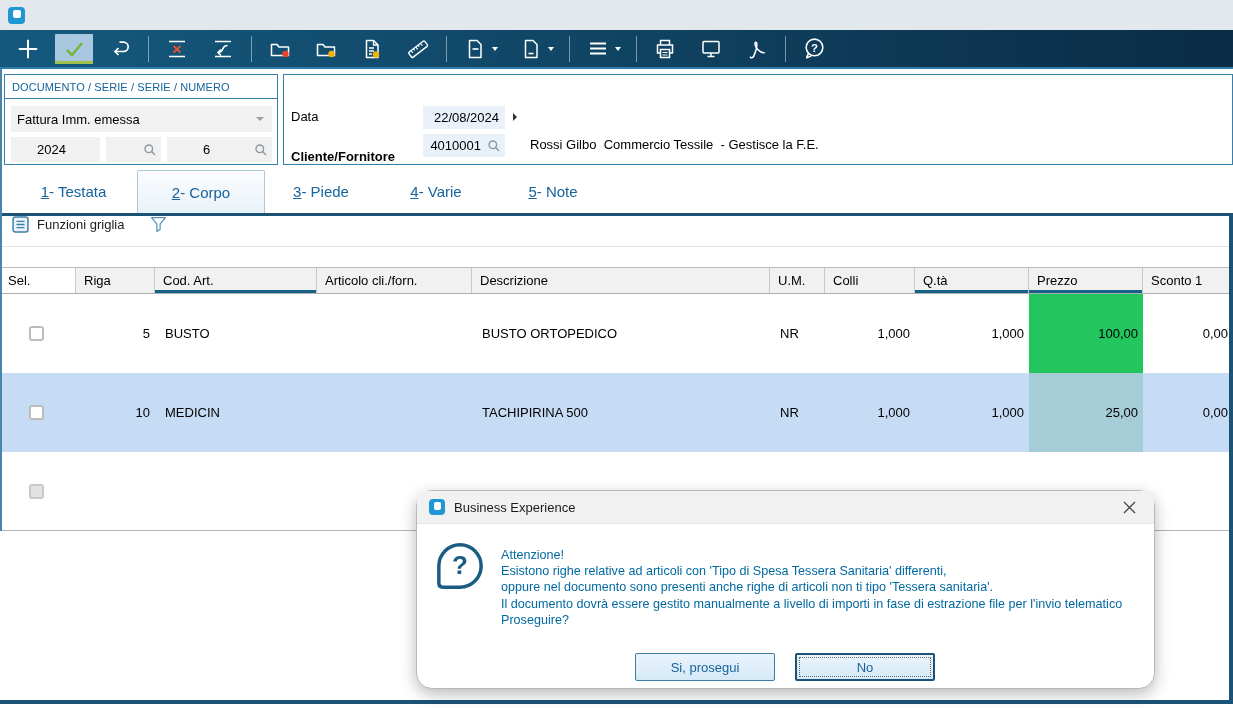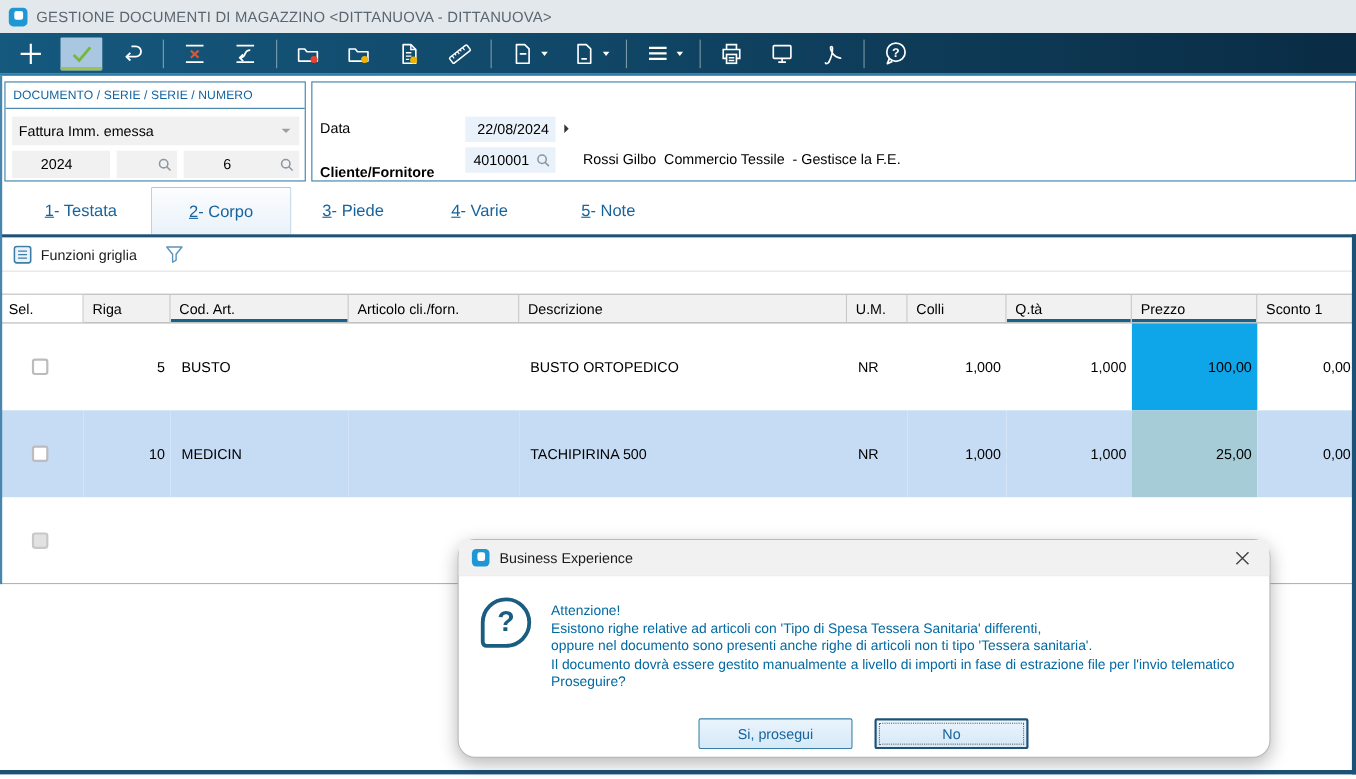--- a/index.html
+++ b/index.html
@@ -41,37 +41,37 @@
   .custinfo { position:absolute; left:246px; top:31px; line-height:15.5px; font-size:13px; white-space:pre; }
 
   
   .tabzone { position:absolute; left:0; top:170px; width:1233px; height:43px; display:flex; background:#fff; }
   .tab { height:43px; display:flex; align-items:center; justify-content:center; font-size:15px; color:#17639c; cursor:pointer; flex:none; }
   .tab.active { background:linear-gradient(#fcfdff,#e9f2f9); border:1px solid #abc8dc; border-bottom:none; border-radius:2px 2px 0 0; }
   .tnum { text-decoration:underline; }
   .tabline { position:absolute; left:0; top:213px; width:1233px; height:3px; background:#1d5277; }
 
   
-  .gridbar { position:absolute; left:0; top:216px; width:1233px; height:31px; display:flex; align-items:center; padding-left:12px; border-bottom:1px solid #e2e2e2; background:#fff; }
+  .gridbar { position:absolute; left:0; top:216px; width:1233px; height:31px; display:flex; align-items:flex-start; padding-left:12px; border-bottom:1px solid #e2e2e2; background:#fff; }
   .gfbtn { background:none; border:none; display:flex; align-items:center; cursor:pointer; font-family:inherit; font-size:13px; color:#1b1b1b; }
   .gfbtn span { margin-left:8px; }
   .funnel { margin-left:26px; cursor:pointer; }
 
   
   .ghead { position:absolute; left:0; top:267px; width:1239px; height:27px; display:flex; background:#f1f1f1; border-top:1px solid #b9b9b9; border-bottom:1px solid #adadad; }
   .hcell { border-right:1px solid #c9c9c9; display:flex; align-items:center; padding-left:8px; cursor:pointer; }
   .hcell.first { background:#fff; }
   .hcell.sorted { box-shadow:inset 0 -3px 0 #176289; }
   .c0{width:76px}.c1{width:79px}.c2{width:162px}.c3{width:155px}.c4{width:298px}.c5{width:55px}.c6{width:90px}.c7{width:114px}.c8{width:114px}.c9{width:95px}
   .grow { position:absolute; left:0; width:1239px; height:79px; display:flex; }
   .cell { display:flex; align-items:center; padding-left:10px; overflow:hidden; }
   .cell.numc { justify-content:flex-end; padding-left:0; padding-right:5px; }
   .cell.c9.numc { padding-right:10px; }
   .cell.csel { padding-left:29px; }
-  .prezzo { background:#0ea5e9; }
+  .prezzo { background:#22c55e; }
   .row-selected .cell { background:#c6dcf5; }
   .row-selected .prezzo { background:#a6ccd8; }
   .grow.last { border-bottom:1px solid #b3b3b3; }
   .cb { width:15px; height:15px; border:2px solid #bcbcbc; border-radius:3px; background:#fff; cursor:pointer; flex:none; }
   .cb.dis { background:#e2e2e2; border-color:#c8c8c8; }
 
   .leftline { position:absolute; left:0; top:69px; width:2px; height:462px; background:#4886ae; z-index:4; }
   .rightline { position:absolute; left:1229px; top:213px; width:4px; height:491px; background:#1d5277; z-index:5; }
   .bottomline { position:absolute; left:0; top:700px; width:1233px; height:4px; background:#1d5277; z-index:5; }
 
@@ -90,21 +90,20 @@
 
   svg { display:block; }
 </style>
 </head>
 <body>
 
 <div id="app">
 
   <div class="titlebar">
     <div class="applogo"></div>
-    <div class="apptitle">GESTIONE DOCUMENTI DI MAGAZZINO &lt;DITTANUOVA - DITTANUOVA&gt;</div>
   </div>
 
   <div class="toolbar">
     <button class="tbtn">
       <svg width="26" height="26" viewBox="0 0 24 24">
           <path d="M12 3.5v17M3.5 12h17" stroke="#fff" stroke-width="1.8" fill="none"></path>
         </svg>
     </button>
     <button class="tbtn">
       <span class="hl">

